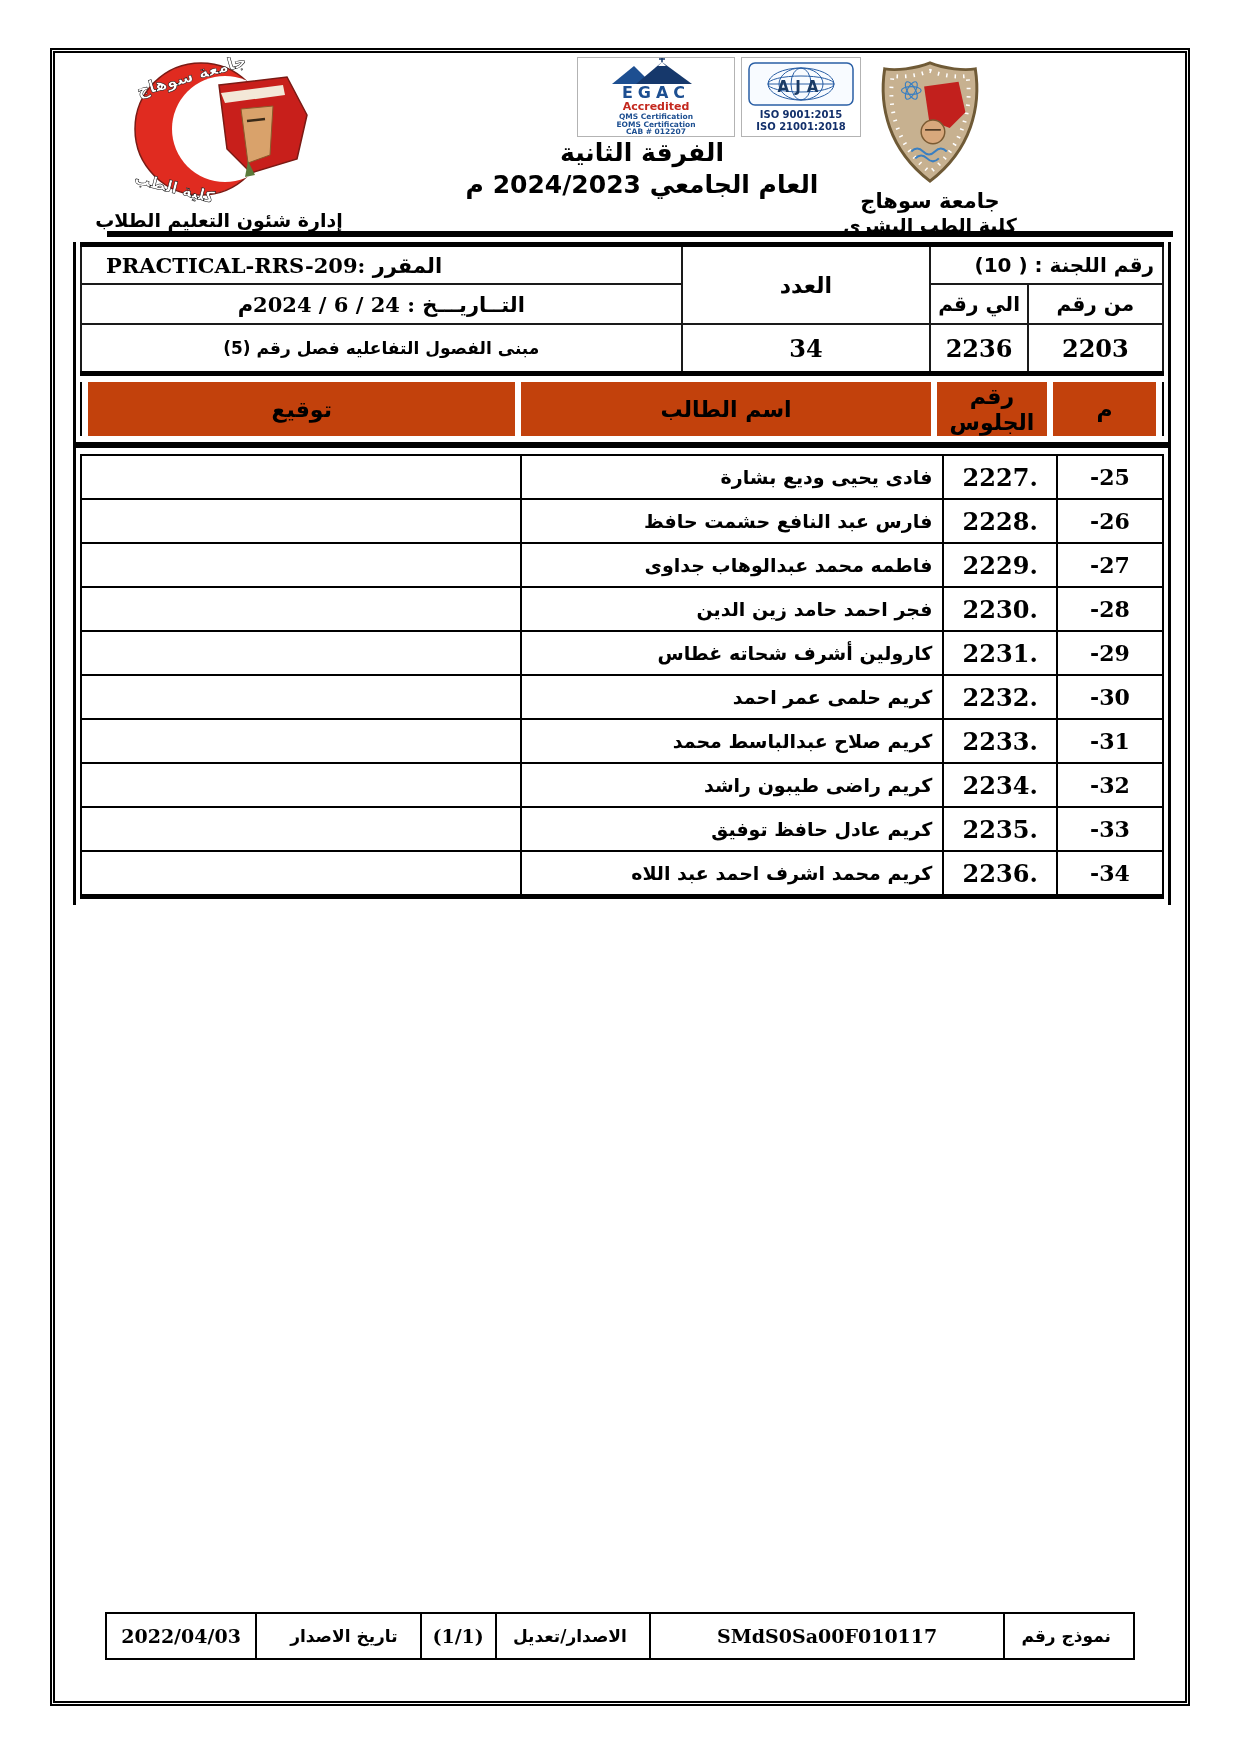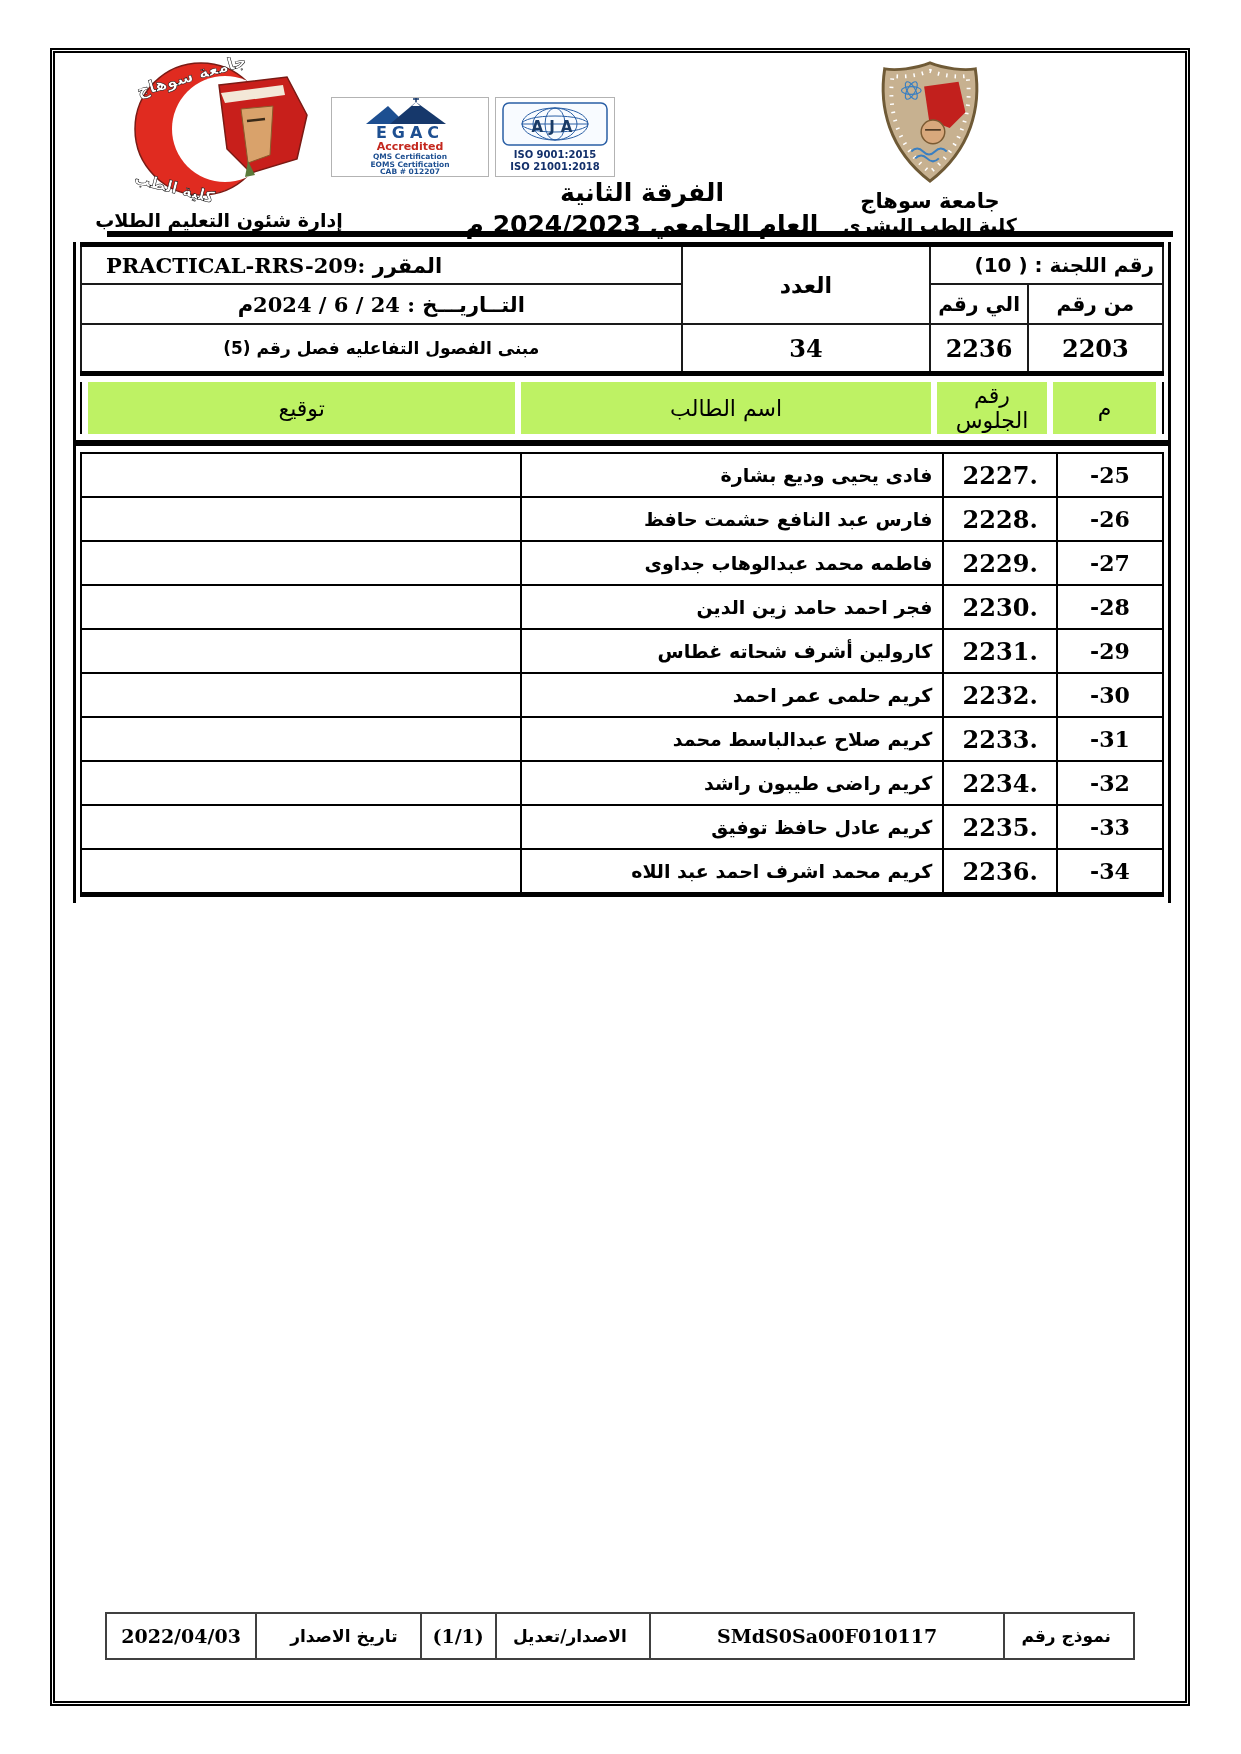--- a/index.html
+++ b/index.html
@@ -9,21 +9,21 @@
   }
   .frame {
     position:absolute; left:50px; top:48px; width:1130px; height:1648px;
     border:5px double #000;
   }
   
   .hdr { position:relative; height:176px; }
   .hdr-left  { position:absolute; left:38px;  top:4px; width:252px; text-align:center; }
   .hdr-right { position:absolute; right:148px; top:6px; width:214px; text-align:center; }
   .hdr-center{ position:absolute; left:322px; top:4px; width:530px; text-align:center; }
-  .logo-row { display:flex; justify-content:flex-start; gap:6px; transform:translateX(-46px);margin-top:40px; }
+  .logo-row { display:flex; justify-content:flex-end; gap:6px; transform:translateX(-46px); }
   .title { font-weight:bold; font-size:25px; line-height:32px; }
   .uni-line { font-weight:bold; font-size:21px; line-height:25px; }
   .fac-line { font-weight:bold; font-size:19px; line-height:23px; }
   .dept-line{ font-weight:bold; font-size:19px; margin-top:2px; }
   
   .hrule { margin:2px 12px 0 52px; height:6px; background:#000; }
   .rule-mid { height:6px; background:#000; margin:6px -4px 0 -4px; }
   
   .twrap { margin:5px 14px 0 18px; border-left:3px solid #000; border-right:3px solid #000; padding:0 4px 6px 4px; }
   table { border-collapse:collapse; table-layout:fixed; width:100%; }
@@ -34,30 +34,30 @@
   .info td { border:2px solid #1a1a1a; }
   .cell-committee { text-align:right; padding-right:8px; font-weight:bold; font-size:20px; height:34px; }
   .cell-range-lbl { text-align:center; font-weight:bold; font-size:20px; height:36px; }
   .cell-count-lbl { text-align:center; font-weight:bold; font-size:22px; }
   .cell-course { text-align:left; font-weight:bold; font-size:21px;padding-left:24px; }
   .cell-date   { text-align:center; font-weight:bold; font-size:21px; }
   .cell-val { text-align:center; font-weight:bold; font-size:24px; height:44px; }
   .cell-loc { text-align:center; font-weight:bold; font-size:17px; }
   
   .ghead { border-collapse:separate; border-spacing:6px 0; border-left:2px solid #000; border-right:2px solid #000; margin-top:6px; }
-  .ghead td { background:#bef264; height:48px; text-align:center; font-weight:normal; font-size:22px; }
+  .ghead td { background:#c2410c; height:48px; text-align:center; font-weight:bold; font-size:22px; }
   
   .data { margin-top:6px; border-bottom:5px solid #000; }
   .data td { border:2px solid #000; height:40px; }
   .cell.idx  { text-align:center; font-weight:bold; font-size:22px; }
   .cell.seat { text-align:center; font-weight:bold; font-size:24px; }
   .cell.name { text-align:right; padding-right:10px; font-weight:bold; font-size:19px;margin-left:38px; }
   
   .footer { position:absolute; left:50px; top:1559px; width:1030px; }
-  .footer td { border:2px solid #404040; height:42px; font-weight:bold; }
+  .footer td { border:2px solid #000000; height:42px; font-weight:bold; }
   .f-lbl { text-align:right; padding-right:22px; font-size:17px; }
   .f-val { text-align:center; font-size:19px; }
   
   .logo-box { background:#fff; border:1px solid #b3b3b3; }
 </style>
 </head>
 <body>
 
 <div class="frame">
 

